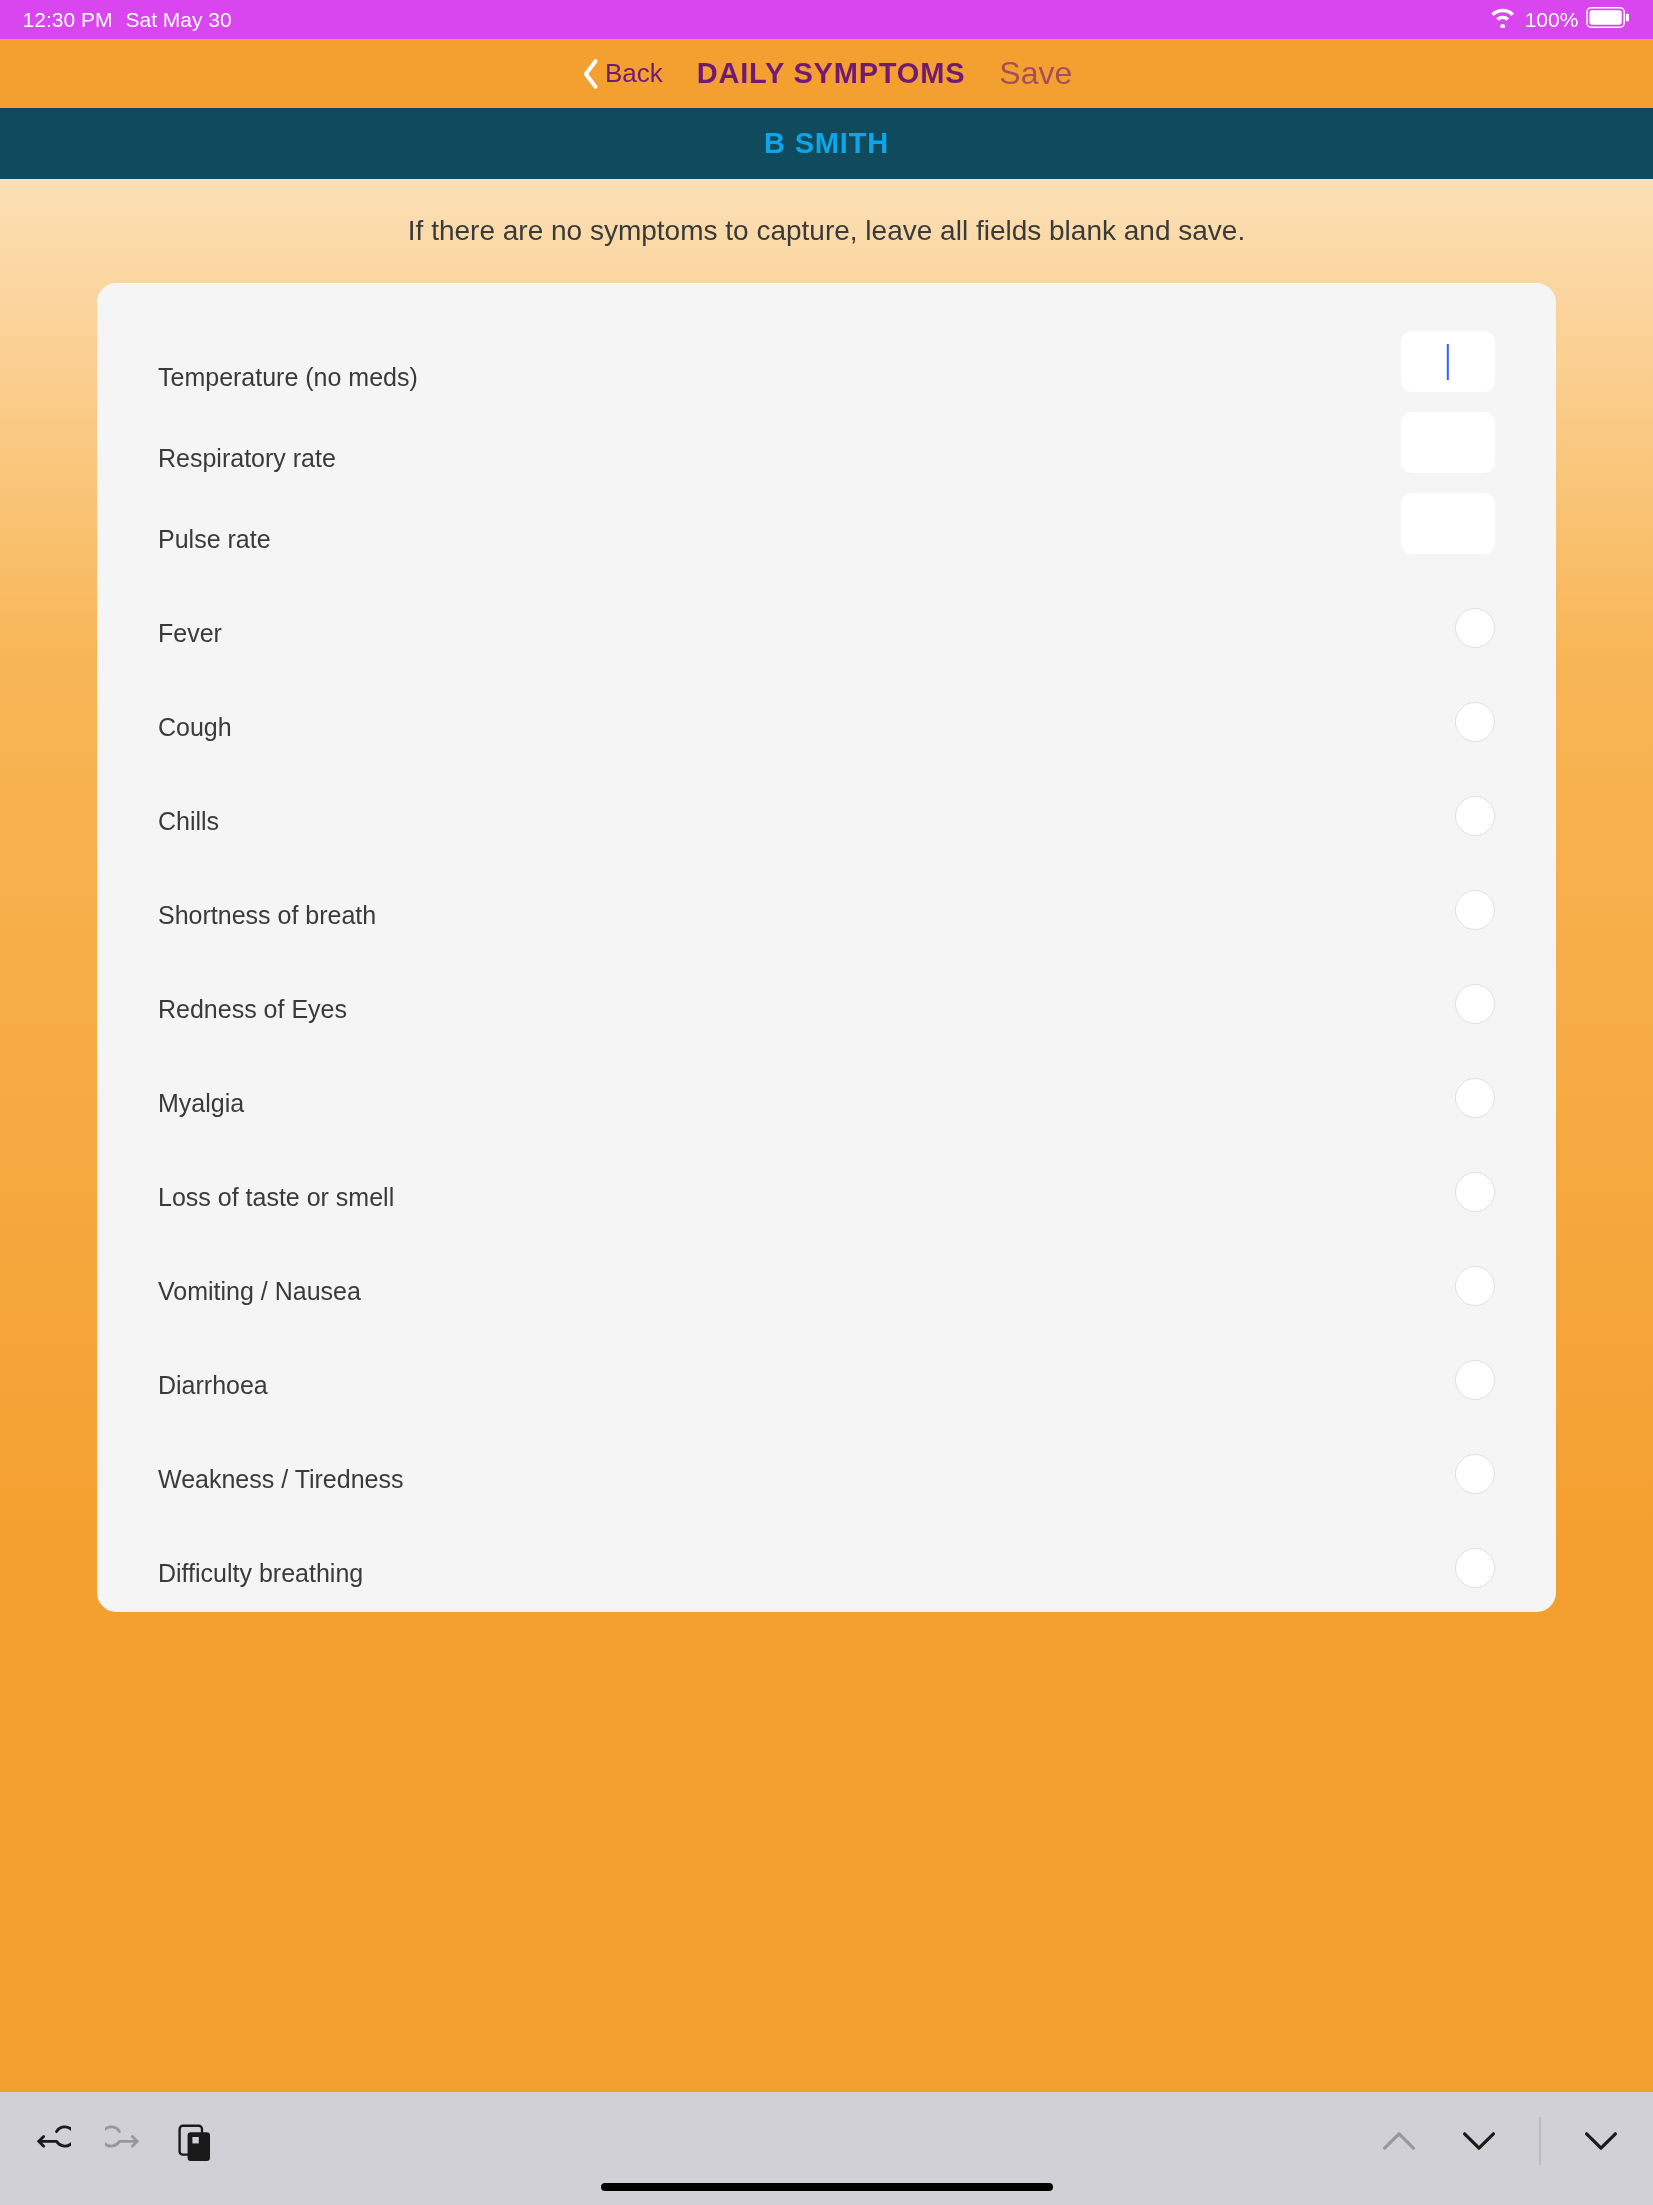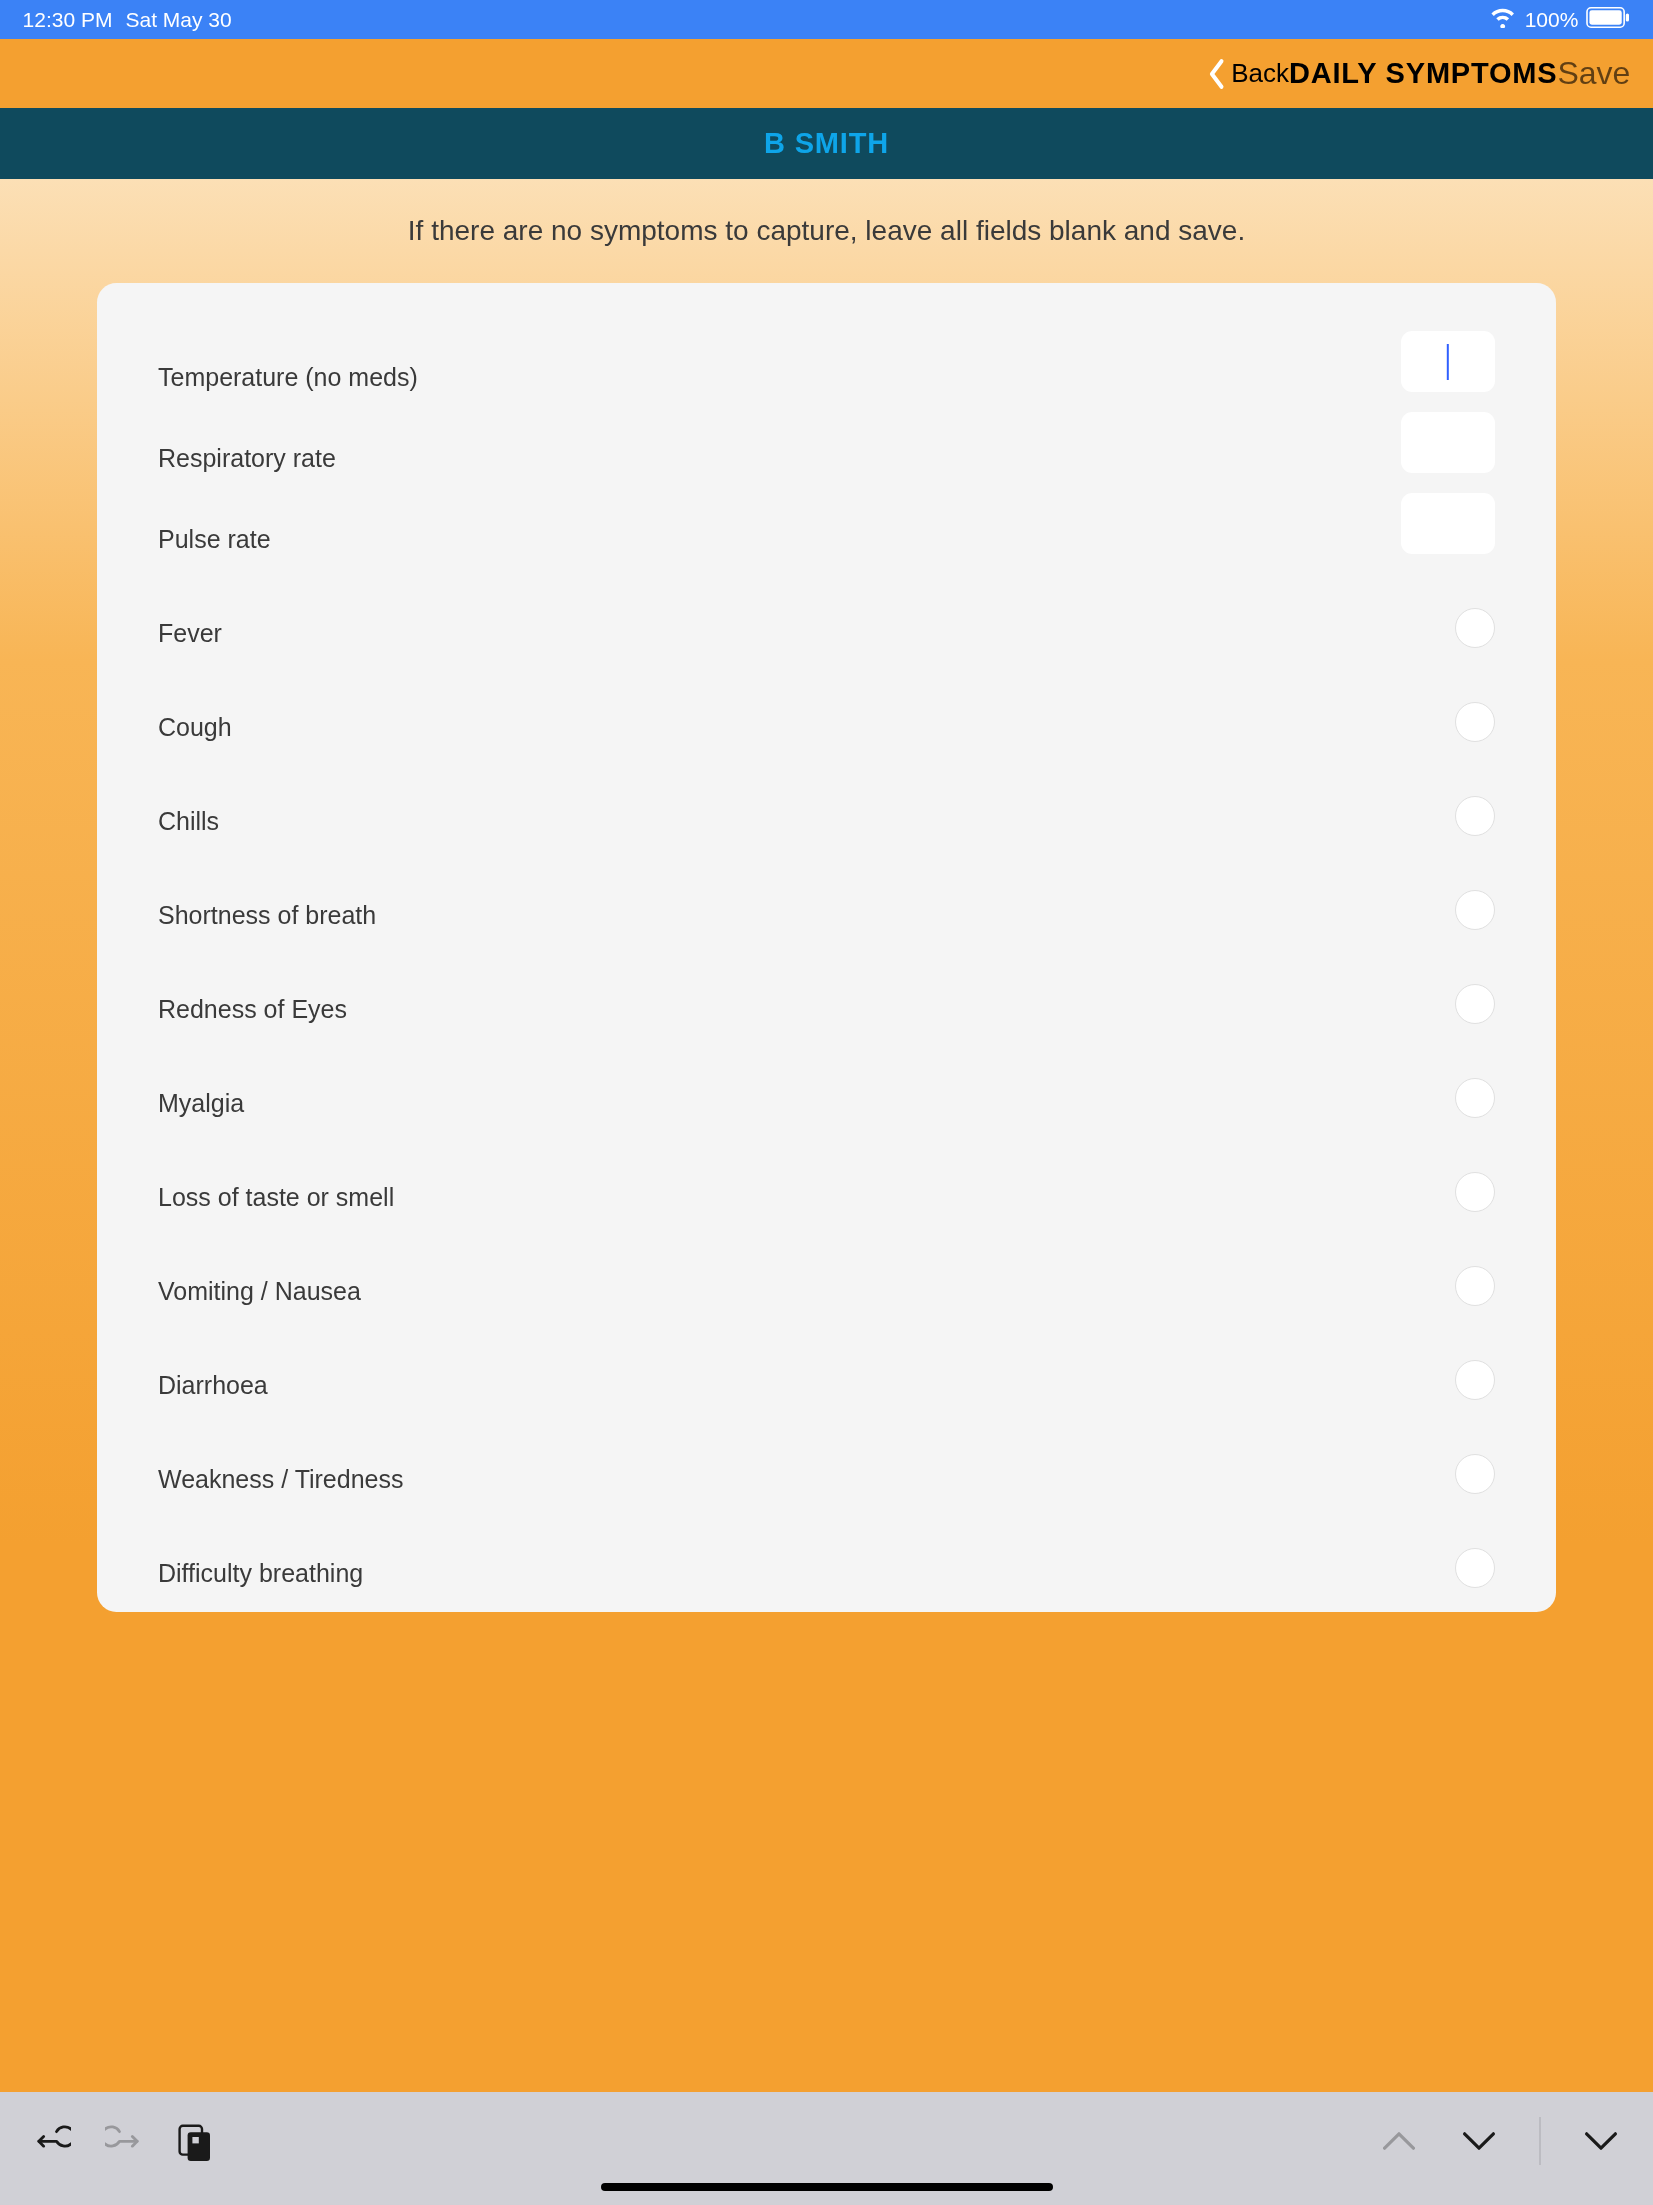--- a/index.html
+++ b/index.html
@@ -13,21 +13,21 @@
       width: 1653px;
       height: 2205px;
       background: linear-gradient(to bottom, #FDEFD9 0%, #F8B555 30%, #F4A030 70%, #F4A030 100%);
       display: flex;
       flex-direction: column;
       overflow: hidden;
     }
 
     .status-bar {
       height: 39px;
-      background: #3b82f6;
+      background: #d946ef;
       color: #ffffff;
       display: flex;
       align-items: center;
       justify-content: space-between;
       padding: 0 22.6px;
       font-size: 21px;
       font-weight: 500;
     }
 
     .status-left {
@@ -41,25 +41,26 @@
       gap: 8px;
     }
 
     .wifi-icon, .battery-icon {
       display: inline-block;
     }
 
     .nav-bar {
       height: 69px;
       background: #F4A030;
-      color: #000000;
-      display: flex;
-      align-items: center;
-      justify-content: flex-end;
+      color: #701a75;
+      display: flex;
+      align-items: center;
+      justify-content: center;
       padding: 0 22.6px;
+      gap: 34px;
     }
 
     .nav-back {
       display: flex;
       align-items: center;
       font-size: 26px;
       cursor: pointer;
     }
 
     .chevron-left {

